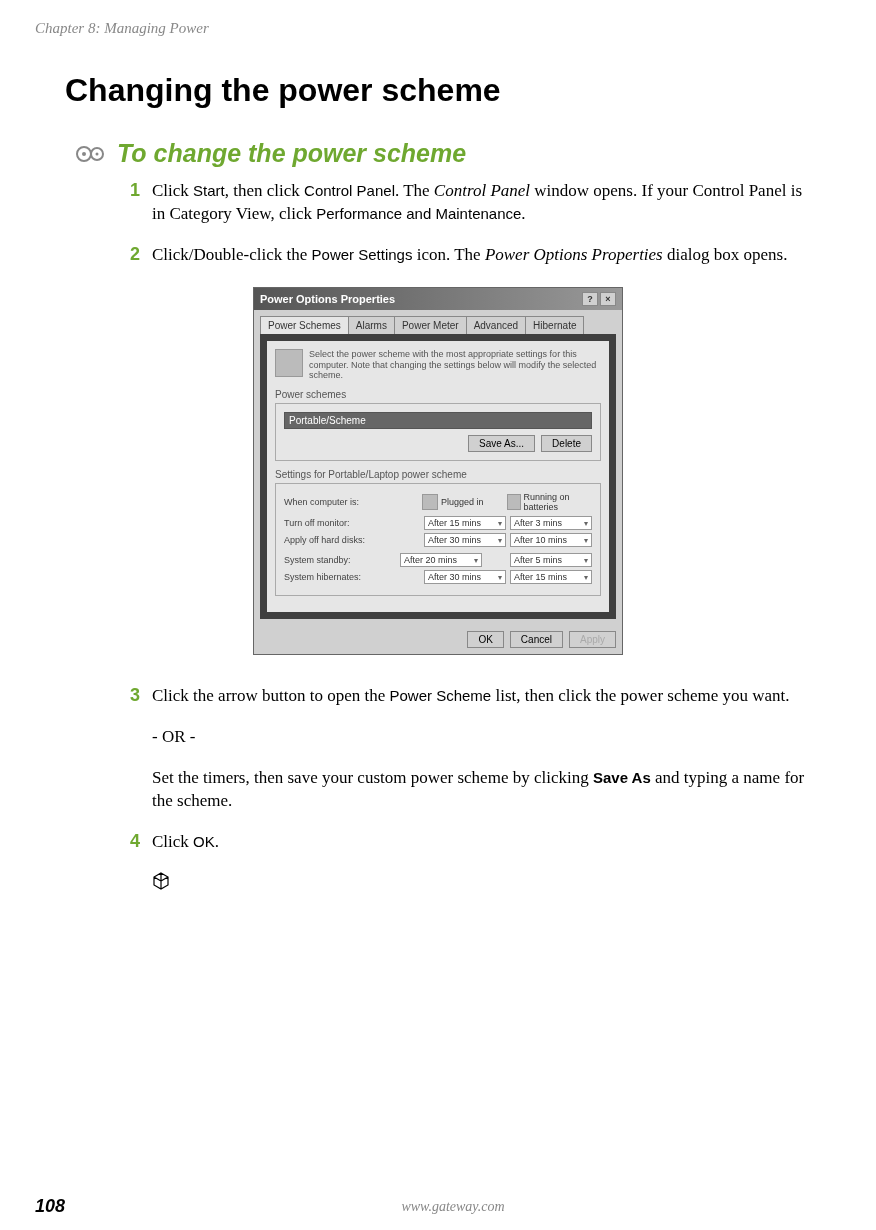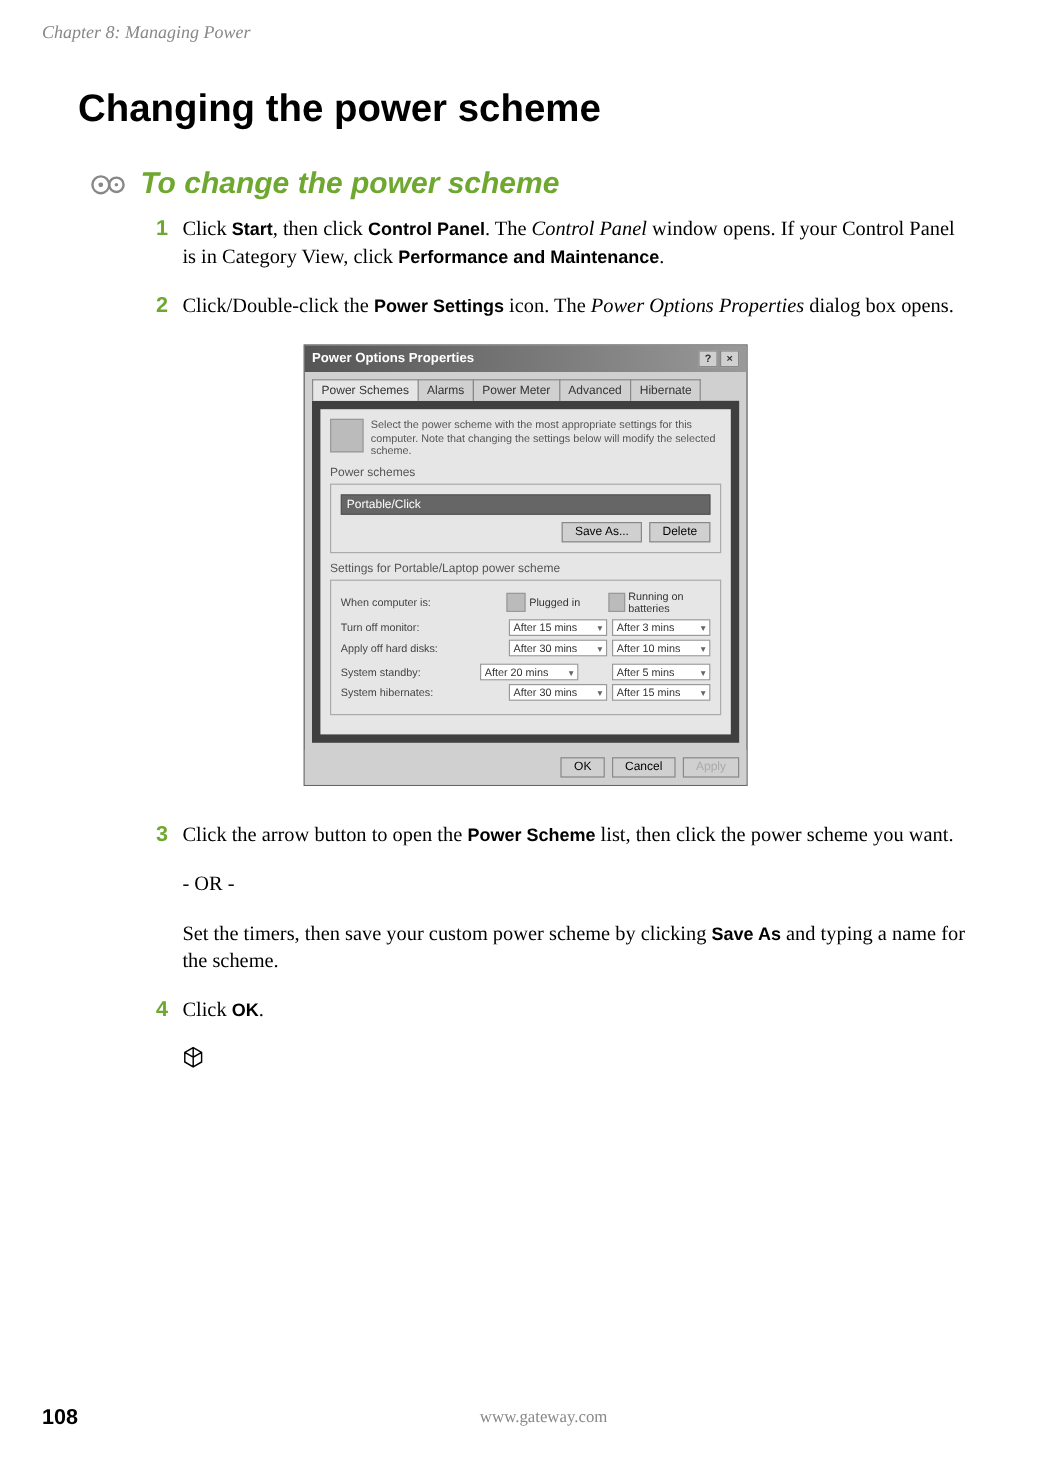--- a/index.html
+++ b/index.html
@@ -60,21 +60,21 @@
       width: 22px;
       flex-shrink: 0;
     }
     .step-text {
       font-size: 17px;
       line-height: 1.35;
       font-family: Georgia, serif;
     }
     .step-text .bold {
       font-family: Arial, Helvetica, sans-serif;
-      font-weight: bold;
+      font-weight: normal;
       font-size: 15px;
     }
     .step-text .italic {
       font-style: italic;
     }
     .or-line, .extra-line {
       margin-left: 117px;
       margin-right: 30px;
       font-size: 17px;
       line-height: 1.35;
@@ -183,25 +183,26 @@
     .dd-arrow { font-size: 8px; color: #666; }
     .dialog-buttons {
       display: flex;
       justify-content: flex-end;
       gap: 6px;
       padding: 6px;
       background: #d4d0c8;
     }
     .footer {
       position: absolute;
-      bottom: 38px;
+      bottom: 13px;
       left: 35px;
       right: 35px;
       display: flex;
       align-items: center;
+      font-style: italic;
     }
     .page-num {
       font-family: Arial, Helvetica, sans-serif;
       font-weight: bold;
       font-size: 18px;
     }
     .footer-url {
       flex: 1;
       text-align: center;
       font-size: 14px;
@@ -258,21 +259,21 @@
       <div class="tab">Hibernate</div>
     </div>
     <div class="tab-panel">
       <div class="desc-row">
         <div class="desc-icon"></div>
         <div class="desc-text">Select the power scheme with the most appropriate settings for this computer. Note that changing the settings below will modify the selected scheme.</div>
       </div>
       <div class="group-label">Power schemes</div>
       <div class="groupbox">
         <div class="scheme-select">
-          <span>Portable/Click</span>
+          <span>Portable/Scheme</span>
         </div>
         <div class="btn-row">
           <button class="win-btn">Save As...</button>
           <button class="win-btn">Delete</button>
         </div>
       </div>
       <div class="group-label">Settings for Portable/Laptop power scheme</div>
       <div class="groupbox">
         <div class="settings-header">
           <div class="col-label">When computer is:</div>

